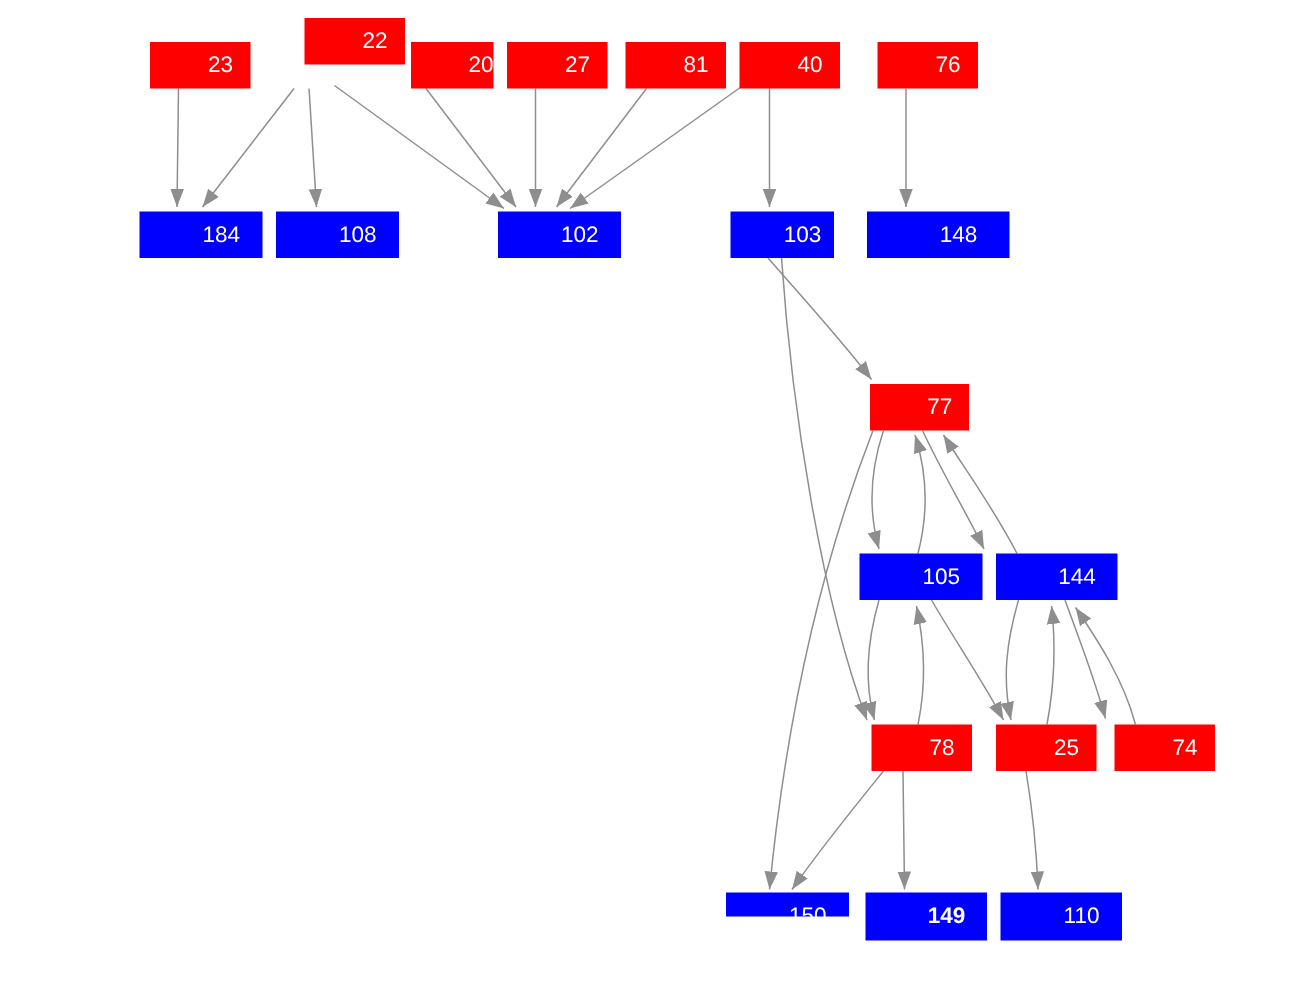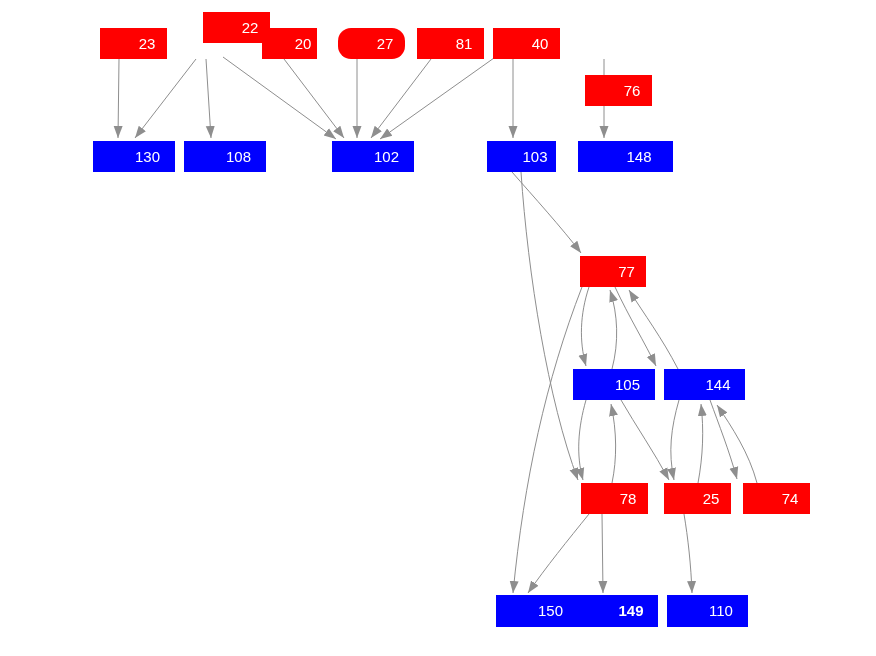--- a/index.html
+++ b/index.html
@@ -50,33 +50,33 @@
       <path d="M698,483 C703,456 704,430 701,404" class="edge" marker-end="url(#arrow)"></path>
       <path d="M710,400 C719,425 729,450 737,479" class="edge" marker-end="url(#arrow)"></path>
       <path d="M757,483 C749,453 732,427 717,405" class="edge" marker-end="url(#arrow)"></path>
       <path d="M589,514 C568,540 546,567 528,593" class="edge" marker-end="url(#arrow)"></path>
       <path d="M602,514 L603,593" class="edge" marker-end="url(#arrow)"></path>
       <path d="M684,514 C688,538 691,565 692,593" class="edge" marker-end="url(#arrow)"></path>
     </svg>
   <div id="nodes-layer">
       <div class="node red" style="left: 100px; top: 28px; width: 40px; height: 31px; line-height: 31px;">23</div>
       <div class="node red" style="left: 183px; top: 12px; width: 40px; height: 31px; line-height: 31px; margin-left: 20px;">22</div>
-      <div class="node red" style="left: 262px; top: 28px; width: 28px; height: 31px; line-height: 31px;">20</div>
-      <div class="node red" style="left: 338px; top: 28px; width: 40px; height: 31px; line-height: 31px; border-radius: 13px;">27</div>
+      <div class="node red" style="left: 274px; top: 28px; width: 28px; height: 31px; line-height: 31px; text-align: right;">20</div>
+      <div class="node red" style="left: 338px; top: 28px; width: 40px; height: 31px; line-height: 31px;">27</div>
       <div class="node red" style="left: 417px; top: 28px; width: 40px; height: 31px; line-height: 31px;">81</div>
       <div class="node red" style="left: 493px; top: 28px; width: 40px; height: 31px; line-height: 31px;">40</div>
-      <div class="node red" style="left: 585px; top: 28px; width: 40px; height: 31px; line-height: 31px; margin-top: 47px;">76</div>
-      <div class="node blue" style="left: 93px; top: 141px; width: 55px; height: 31px; line-height: 31px;">130</div>
+      <div class="node red" style="left: 585px; top: 28px; width: 40px; height: 31px; line-height: 31px;">76</div>
+      <div class="node blue" style="left: 93px; top: 141px; width: 55px; height: 31px; line-height: 31px;">184</div>
       <div class="node blue" style="left: 184px; top: 141px; width: 55px; height: 31px; line-height: 31px;">108</div>
       <div class="node blue" style="left: 332px; top: 141px; width: 55px; height: 31px; line-height: 31px;">102</div>
       <div class="node blue" style="left: 487px; top: 141px; width: 42px; height: 31px; line-height: 31px;">103</div>
       <div class="node blue" style="left: 578px; top: 141px; width: 68px; height: 31px; line-height: 31px;">148</div>
       <div class="node red" style="left: 580px; top: 256px; width: 39px; height: 31px; line-height: 31px;">77</div>
       <div class="node blue" style="left: 573px; top: 369px; width: 55px; height: 31px; line-height: 31px;">105</div>
       <div class="node blue" style="left: 664px; top: 369px; width: 54px; height: 31px; line-height: 31px;">144</div>
       <div class="node red" style="left: 581px; top: 483px; width: 40px; height: 31px; line-height: 31px;">78</div>
       <div class="node red" style="left: 664px; top: 483px; width: 40px; height: 31px; line-height: 31px;">25</div>
       <div class="node red" style="left: 743px; top: 483px; width: 40px; height: 31px; line-height: 31px;">74</div>
-      <div class="node blue" style="left: 484px; top: 595px; width: 55px; height: 32px; line-height: 32px; margin-left: 12px;">150</div>
+      <div class="node blue" style="left: 484px; top: 595px; width: 55px; height: 16px; line-height: 32px;">150</div>
       <div class="node blue" style="left: 577px; top: 595px; width: 54px; height: 32px; line-height: 32px; font-weight: bold;">149</div>
       <div class="node blue" style="left: 667px; top: 595px; width: 54px; height: 32px; line-height: 32px;">110</div>
     </div>
 </div>
 
 </body></html>

